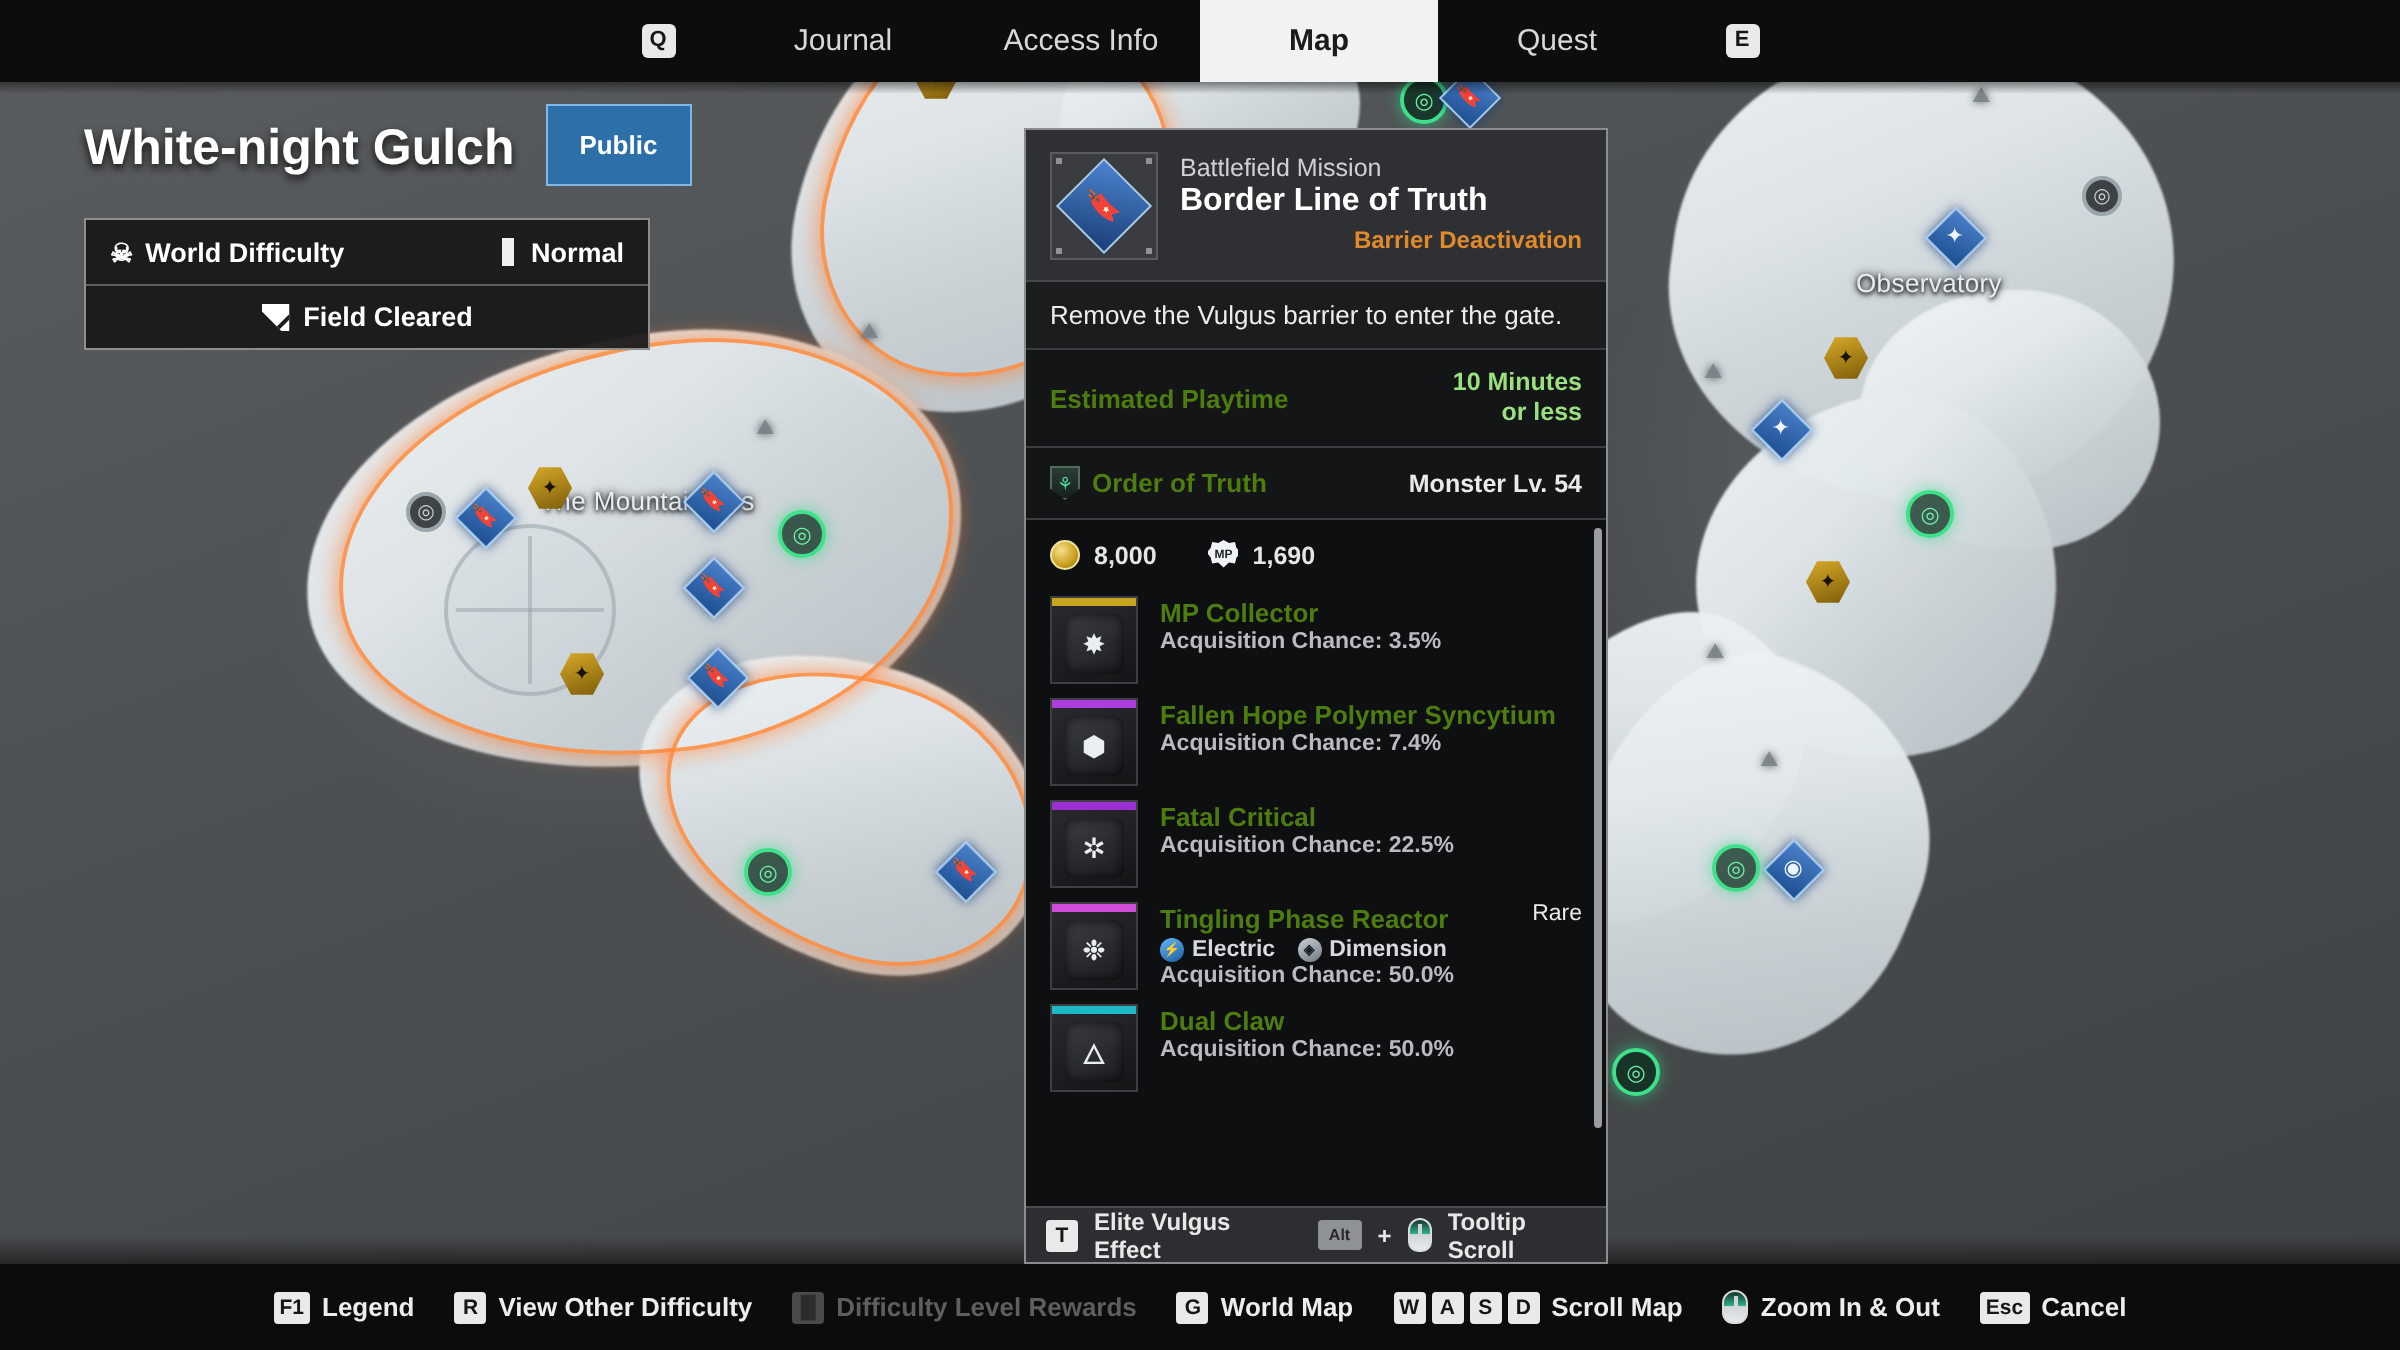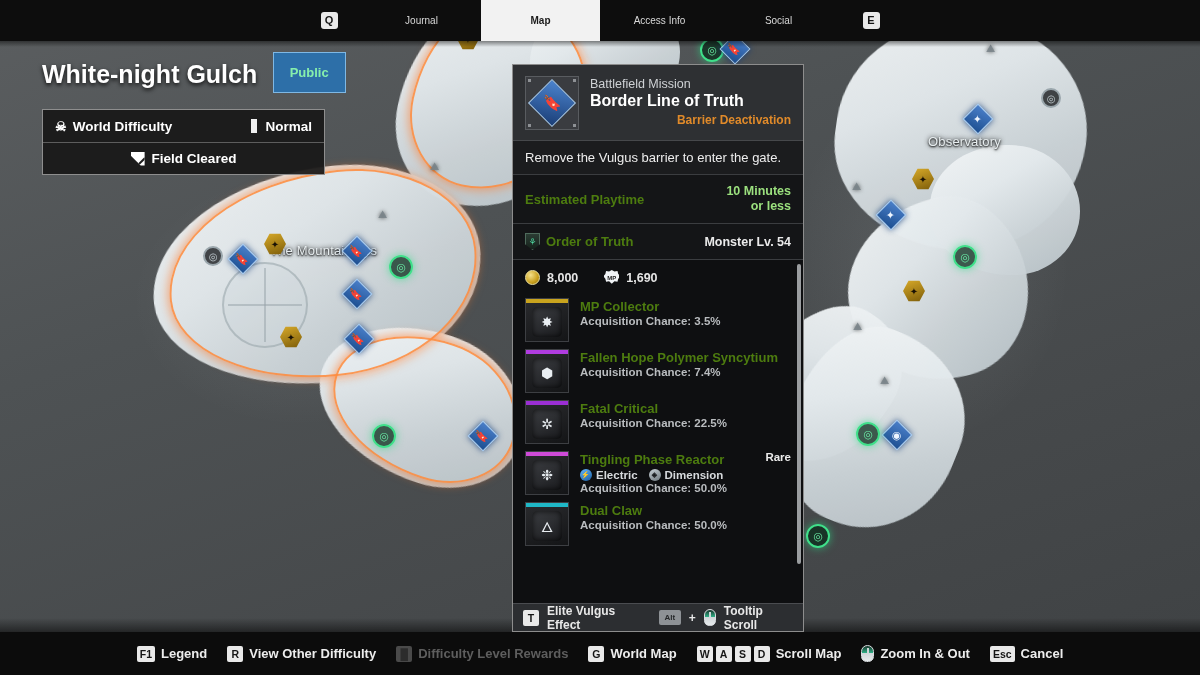--- a/index.html
+++ b/index.html
@@ -166,40 +166,40 @@
   .keycap {
     display: inline-flex; align-items: center; justify-content: center;
     min-width: 17px; height: 17px; padding: 0 3px;
     background: #e9e9e9; color: #151515;
     border-radius: 3px;
     font-size: 11px; font-weight: bold;
     line-height: 1;
   }
   .nav-tab {
     display: flex; align-items: center; justify-content: center;
-    width: 119px; font-size: 10px; color: #d8d8d8;
+    width: 119px; font-size: 15px; color: #d8d8d8;
     cursor: pointer;
   }
   .nav-tab.active {
     background: #f2f2f2; color: #1b1b1b; font-weight: bold;
   }
 
   
   #left-header { position: absolute; left: 42px; top: 52px; z-index: 25; }
   #zone-title {
     font-size: 25px; font-weight: bold; color: #fff;
     text-shadow: 0 2px 4px rgba(0,0,0,.85);
     display: inline-block; vertical-align: middle;
   }
   #public-badge {
     display: inline-block; vertical-align: middle;
     margin-left: 11px; margin-bottom: 4px;
     padding: 12px 16px;
     background: #2d6fa8; border: 1px solid #7fb8e4;
-    color: #86efac; font-size: 13px; font-weight: bold;
+    color: #ffffff; font-size: 13px; font-weight: bold;
   }
   #info-box {
     margin-top: 12px; width: 283px;
     border: 1px solid #8e8e8e;
     background: rgba(24,24,24,0.93);
   }
   .info-row {
     display: flex; align-items: center;
     height: 32px; padding: 0 12px;
     font-size: 13.5px; font-weight: bold;
@@ -337,21 +337,21 @@
   .item-name { font-size: 13px; font-weight: bold; color: #4d7c0f; }
   .item-chance { font-size: 11.5px; color: #b9bcbf; margin-top: 1px; font-weight: bold; }
   .item-tags { display: flex; gap: 11px; margin-top: 2px; align-items: center; }
   .tag { display: flex; align-items: center; gap: 4px; font-size: 11.5px; color: #d7dadd; font-weight: bold; }
   .tag-dot { width: 12px; height: 12px; border-radius: 50%;
              display:flex;align-items:center;justify-content:center;font-size:7px;color:#fff; }
   .dot-electric { background: linear-gradient(150deg,#63b8ff,#1c5c9e); }
   .dot-dimension { background: linear-gradient(150deg,#c9d2d8,#6e787e); color:#1a1d20; }
   .rarity-label {
     position: absolute; right: 0; top: 0;
-    font-size: 11.5px; color: #eaeaea; font-weight: bold;
+    font-size: 11.5px; color: #eaeaea; font-weight: normal;
   }
 
   #tt-scrollbar {
     position: absolute; right: 2px; top: 4px;
     width: 4px; height: 300px;
     background: #9a9da0;
     border-radius: 2px;
   }
 
   #tt-foot {
@@ -527,23 +527,23 @@
   </div>
 
   <div id="topstrip"></div>
   <div id="botshade"></div>
 
   <div id="topnav">
     <div class="nav-key">
       <span class="keycap">Q</span>
     </div>
     <div class="nav-tab">Journal</div>
+    <div class="nav-tab">Access Info</div>
     <div class="nav-tab active">Map</div>
-    <div class="nav-tab">Access Info</div>
-    <div class="nav-tab">Social</div>
+    <div class="nav-tab">Quest</div>
     <div class="nav-key">
       <span class="keycap">E</span>
     </div>
   </div>
 
   <div id="left-header">
     <div>
       <span id="zone-title">White-night Gulch</span>
       <span id="public-badge">Public</span>
     </div>

